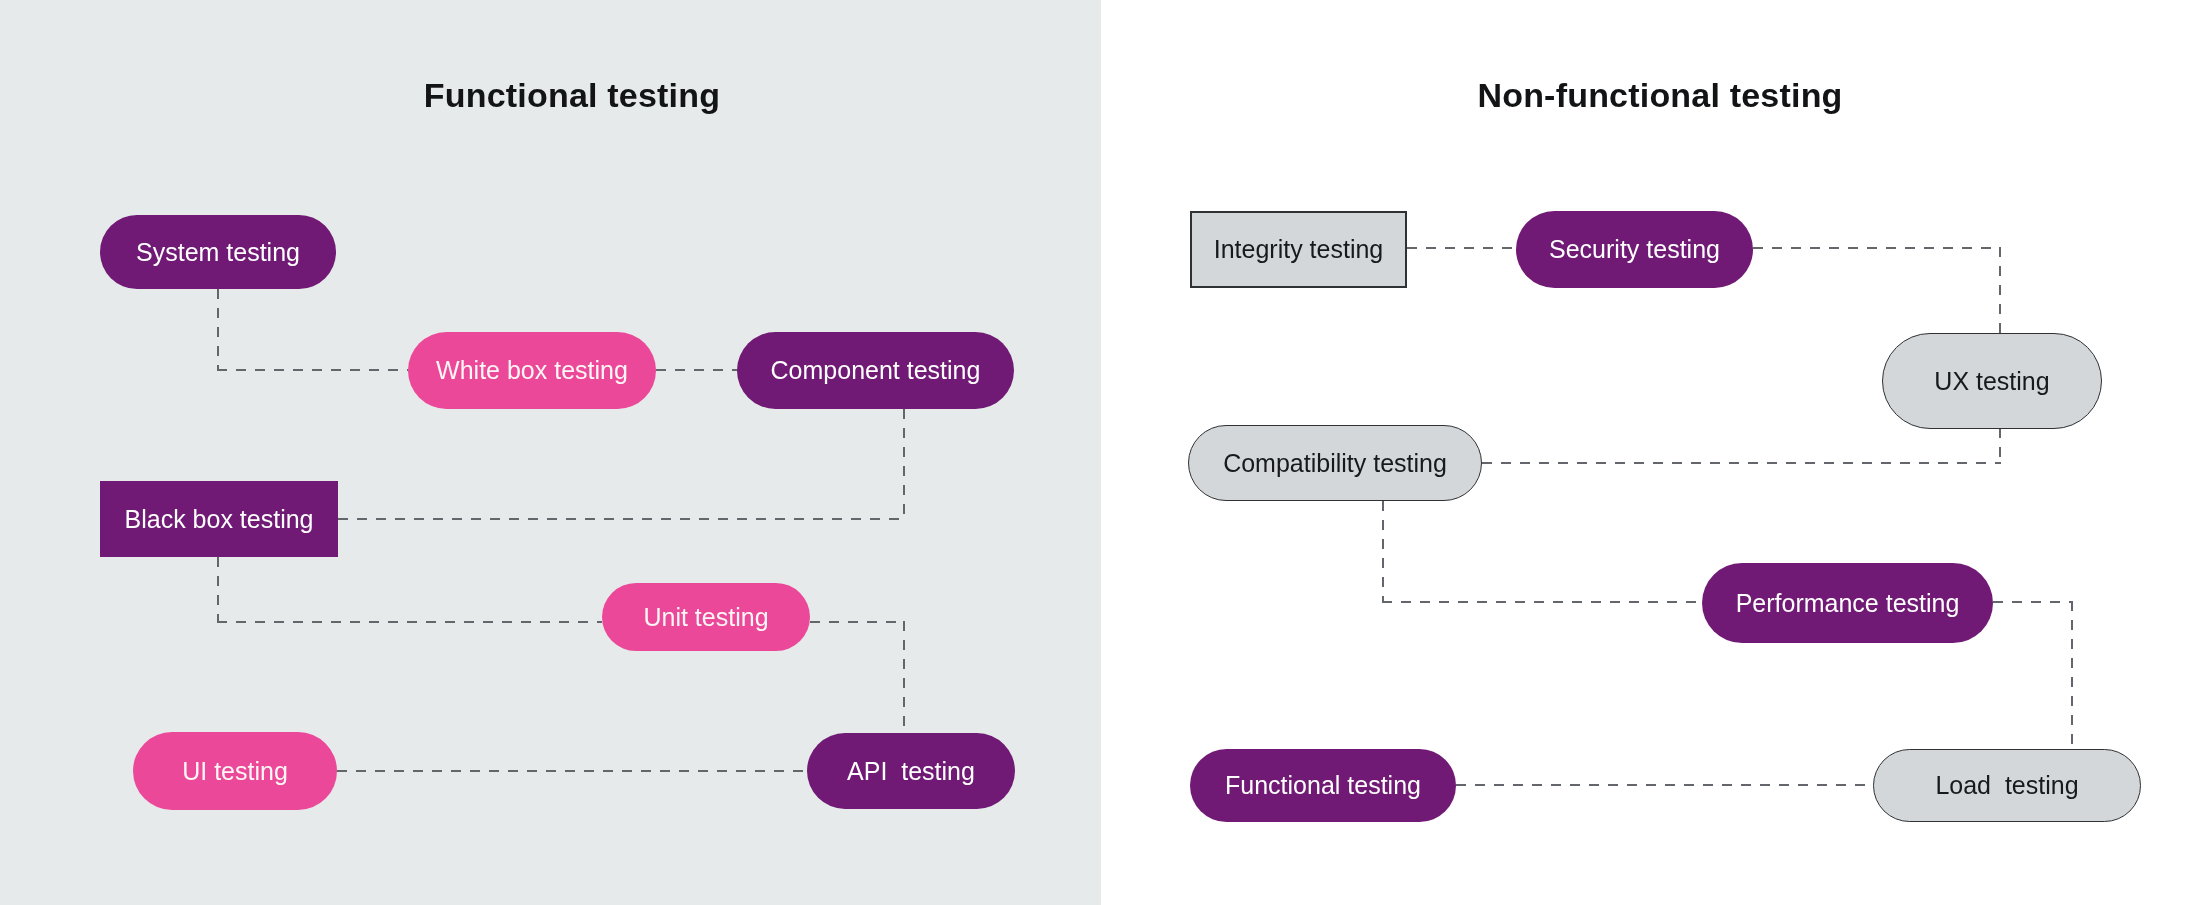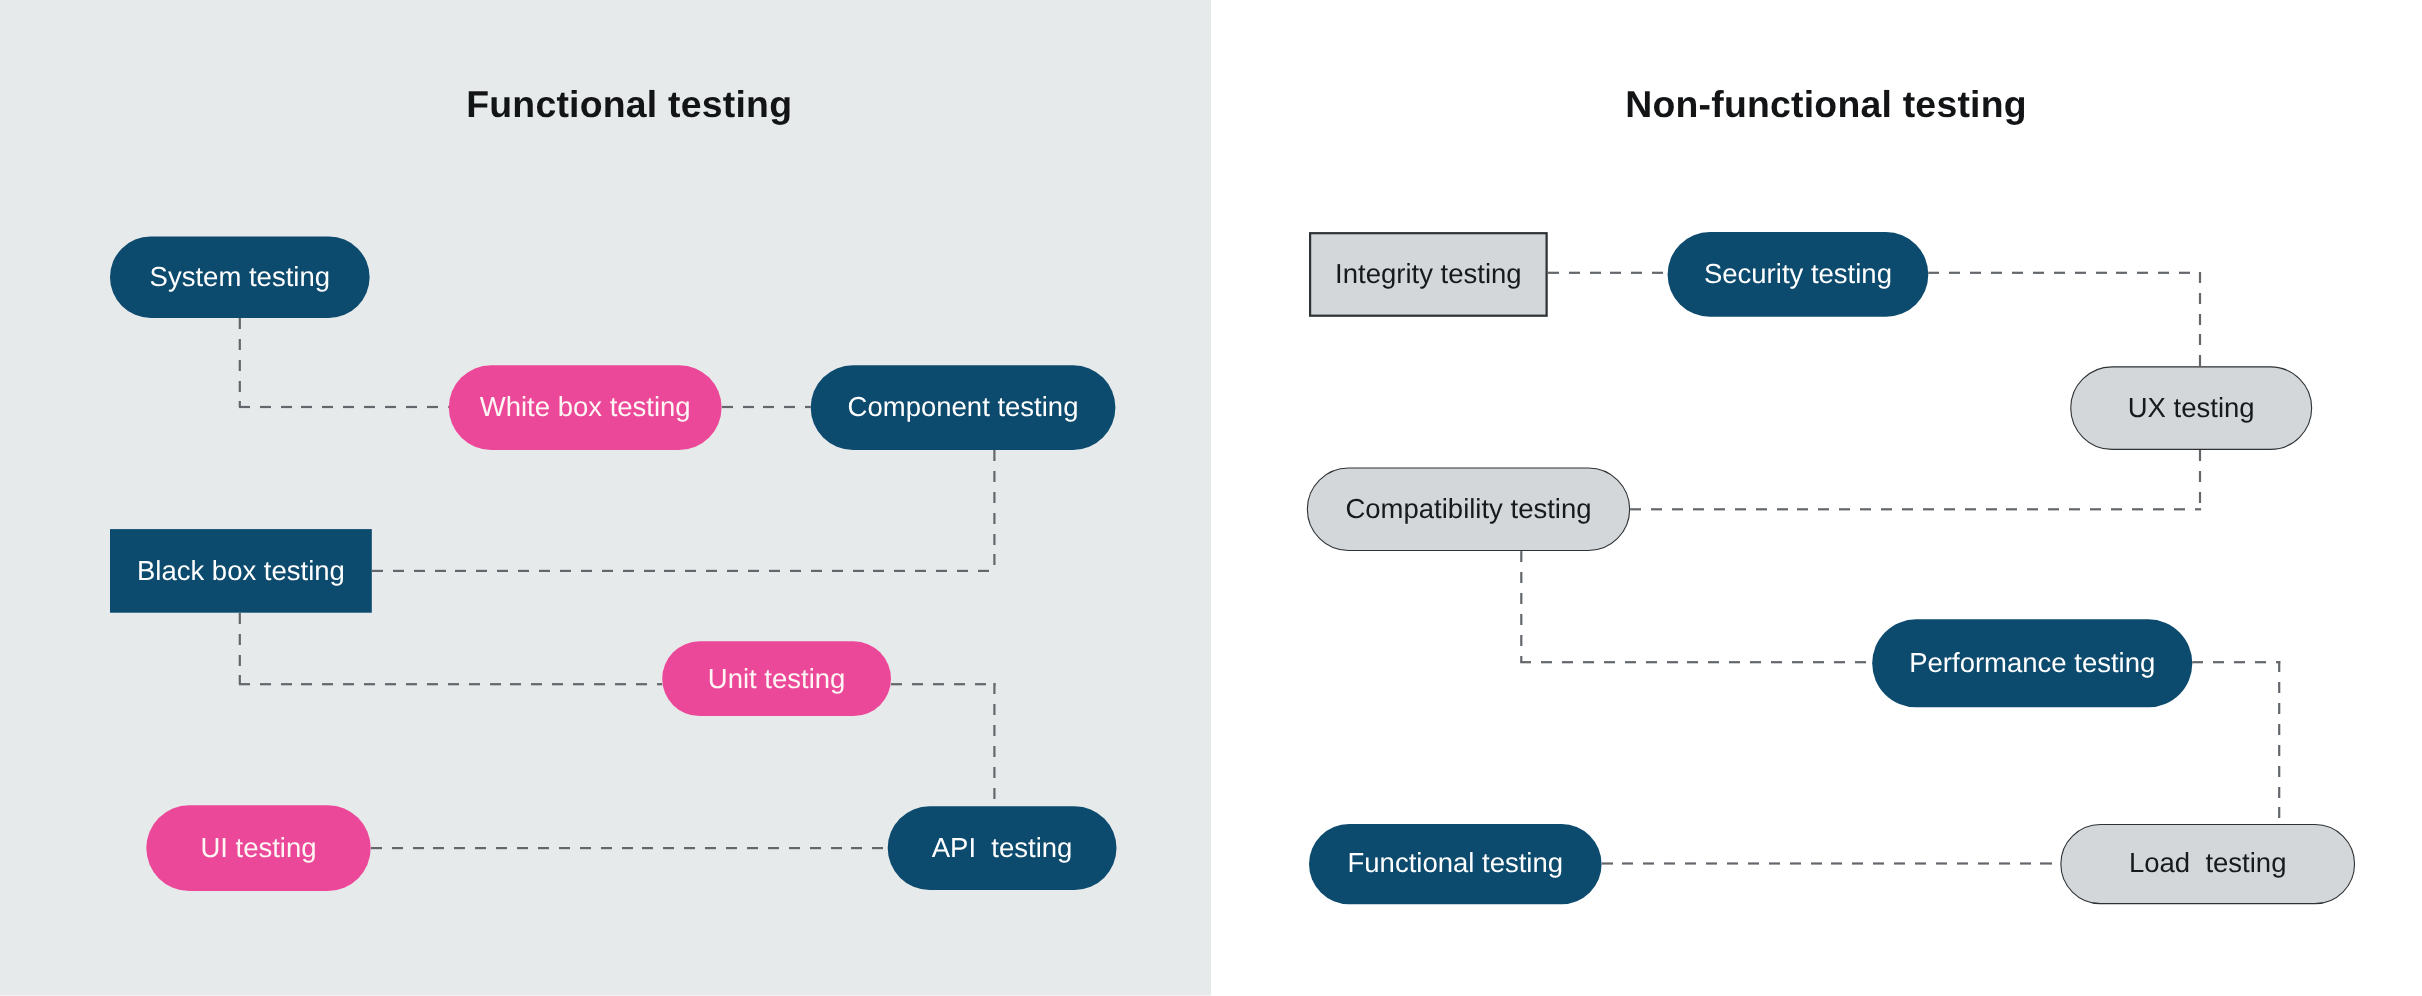--- a/index.html
+++ b/index.html
@@ -18,21 +18,21 @@
     transform:translateX(-50%);
     font-size:34px;font-weight:700;color:#121416;
     white-space:nowrap;letter-spacing:0.2px;
   }
 
   .node{
     position:absolute;
     display:flex;align-items:center;justify-content:center;
     font-size:25px;white-space:pre;box-sizing:border-box;
   }
-  .node.black{background:#0c4a6e;color:#FFFFFF;}
+  .node.black{background:#701a75;color:#FFFFFF;}
   .node.salmon{background:#ec4899;color:#FDF6F4;}
   .node.gray{background:#D3D7DA;color:#17191B;border:1.5px solid #2E3235;}
   .pill{border-radius:999px;}
   .rect{border-radius:0;}
   .node.gray.rect{border-width:2px;}
 
   .conn{position:absolute;}
   .conn.h{height:2px;background:repeating-linear-gradient(90deg,#63676C 0 10px,transparent 10px 19px);}
   .conn.v{width:2px;background:repeating-linear-gradient(180deg,#63676C 0 10px,transparent 10px 19px);}
 </style>
@@ -72,19 +72,19 @@
   <div class="node black pill" style="left:100px;top:215px;width:236px;height:74px;">System testing</div>
   <div class="node salmon pill" style="left:408px;top:332px;width:248px;height:77px;">White box testing</div>
   <div class="node black pill" style="left:737px;top:332px;width:277px;height:77px;">Component testing</div>
   <div class="node black rect" style="left:100px;top:481px;width:238px;height:76px;">Black box testing</div>
   <div class="node salmon pill" style="left:602px;top:583px;width:208px;height:68px;">Unit testing</div>
   <div class="node salmon pill" style="left:133px;top:732px;width:204px;height:78px;">UI testing</div>
   <div class="node black pill" style="left:807px;top:733px;width:208px;height:76px;">API  testing</div>
 
   <div class="node gray rect" style="left:1190px;top:211px;width:217px;height:77px;">Integrity testing</div>
   <div class="node black pill" style="left:1516px;top:211px;width:237px;height:77px;">Security testing</div>
-  <div class="node gray pill" style="left:1882px;top:333px;width:220px;height:76px;">UX testing</div>
+  <div class="node gray pill" style="left:1882px;top:333px;width:220px;height:96px;">UX testing</div>
   <div class="node gray pill" style="left:1188px;top:425px;width:294px;height:76px;">Compatibility testing</div>
   <div class="node black pill" style="left:1702px;top:563px;width:291px;height:80px;">Performance testing</div>
   <div class="node black pill" style="left:1190px;top:749px;width:266px;height:73px;">Functional testing</div>
   <div class="node gray pill" style="left:1873px;top:749px;width:268px;height:73px;">Load  testing</div>
 
 </div>
 
 </body></html>

